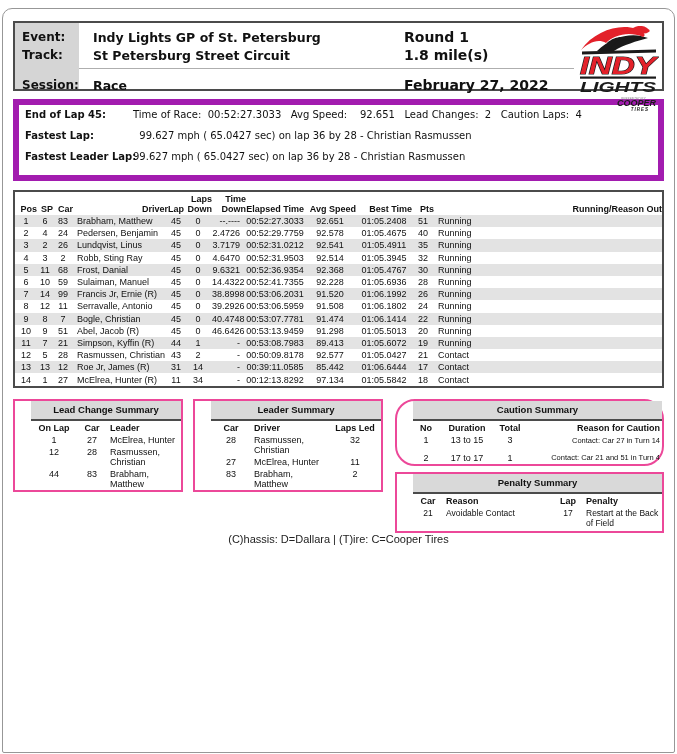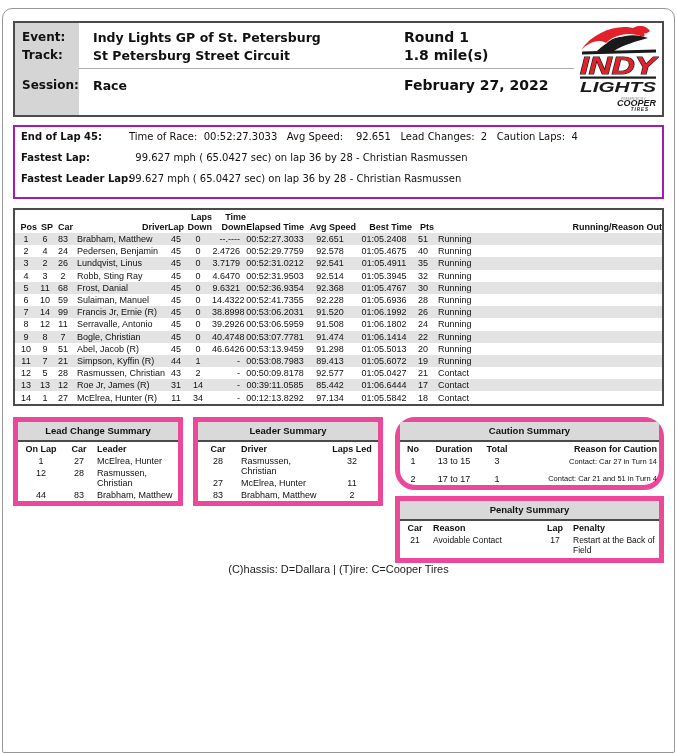--- a/index.html
+++ b/index.html
@@ -2,52 +2,52 @@
 <html><head>
 <meta charset="utf-8">
 <style>
   * { margin:0; padding:0; box-sizing:border-box; }
   html,body { width:677px; height:754px; }
   body { background:#fff; position:relative; font-family:"Liberation Sans",sans-serif; color:#111; }
   .page { position:absolute; left:2px; top:8px; right:2px; bottom:1px;
           border:1px solid #979797; border-radius:10px 10px 2px 2px; background:#fff; overflow:hidden; }
 
   
-  .hd-box { position:relative; margin:12px 10px 0; height:96px; border:2px solid #4b4b4b; background:#fff;
+  .hd-box { position:relative; margin:12px 10px 0; height:70px; border:2px solid #4b4b4b; background:#fff;
             font-family:"DejaVu Sans",sans-serif; }
   .hd-strip { position:absolute; left:0; top:0; bottom:0; width:64px; background:#d5d5d5; }
   .hd-rows { position:relative; padding-top:5px; }
   .hd-row { display:flex; align-items:center; height:18px; }
   .hd-gap { height:12px; }
   .hd-divider { position:absolute; left:64px; right:88px; top:45px; height:1px; background:#aeaeae; }
   .hd-label { width:64px; padding-left:7px; font-weight:bold; font-size:12px; flex-shrink:0; }
   .hd-value { flex:1; padding-left:14px; font-weight:bold; font-size:12.5px; white-space:nowrap; }
   .hd-right { width:170px; margin-right:88px; font-weight:bold; font-size:14px; white-space:nowrap; }
   .logo { position:absolute; right:3px; top:3px; width:82px; height:89px; }
 
   
-  .sum-box { margin:8px 10px 0; border:2px solid #a21caf; padding:4px 6px 3px; font-family:"DejaVu Sans",sans-serif; }
+  .sum-box { margin:8px 10px 0; border:6px solid #a21caf; padding:4px 6px 3px; font-family:"DejaVu Sans",sans-serif; }
   .sum-row { display:flex; align-items:baseline; height:21px; }
   .sum-label { font-weight:bold; font-size:10px; width:108px; flex-shrink:0; white-space:pre; }
   .sum-content { font-size:10px; white-space:pre; }
 
   
   .res-box { margin:9px 10px 0; border:2px solid #4b4b4b; }
   table { border-collapse:collapse; width:100%; table-layout:fixed; }
   .tbl-results th { font-size:9px; font-weight:bold; vertical-align:bottom; padding:2px 0 1px; text-align:center; }
   .tbl-results th span { display:block; line-height:10px;text-align:right; }
   .tbl-results td { font-size:9px; height:12.2px; line-height:12px; text-align:center; white-space:nowrap; overflow:hidden; }
   .tbl-results tbody tr:nth-child(odd) { background:#e3e3e3; }
   .tbl-results th:nth-child(4), .tbl-results td:nth-child(4) { text-align:left; padding-left:4px; }
   .tbl-results th:nth-child(12), .tbl-results td:nth-child(12) { text-align:left; padding-left:4px; }
   .tbl-results td:nth-child(7) { text-align:right; padding-right:6px; }
 
   
   .bottom-row { margin:11px 10px 0; display:flex; align-items:flex-start; }
-  .mini { border:5px solid #ec4899; background:#fff; }
+  .mini { border:2px solid #ec4899; background:#fff;padding-left:16px; }
   .mini-title { background:#d9d9d9; border-bottom:2px solid #4b4b4b; font-weight:bold; font-size:9.5px;
                 text-align:center; padding:3px 0 4px; }
   .mini th { font-size:9px; font-weight:bold; padding:2px 2px 1px; text-align:center; white-space:nowrap; }
   .mini td { font-size:9px; padding:1px 2px; text-align:center; vertical-align:top; }
   .box-lead { width:170px; }
   .box-leader { width:190px; margin-left:10px; }
   .right-col { flex:1; margin-left:12px; }
   .box-caution { width:100%;border-radius:20px; }
   .box-penalty { width:100%; margin-top:6px; }
   .tbl-lead th:nth-child(3), .tbl-lead td:nth-child(3) { text-align:left; padding-left:3px; }

